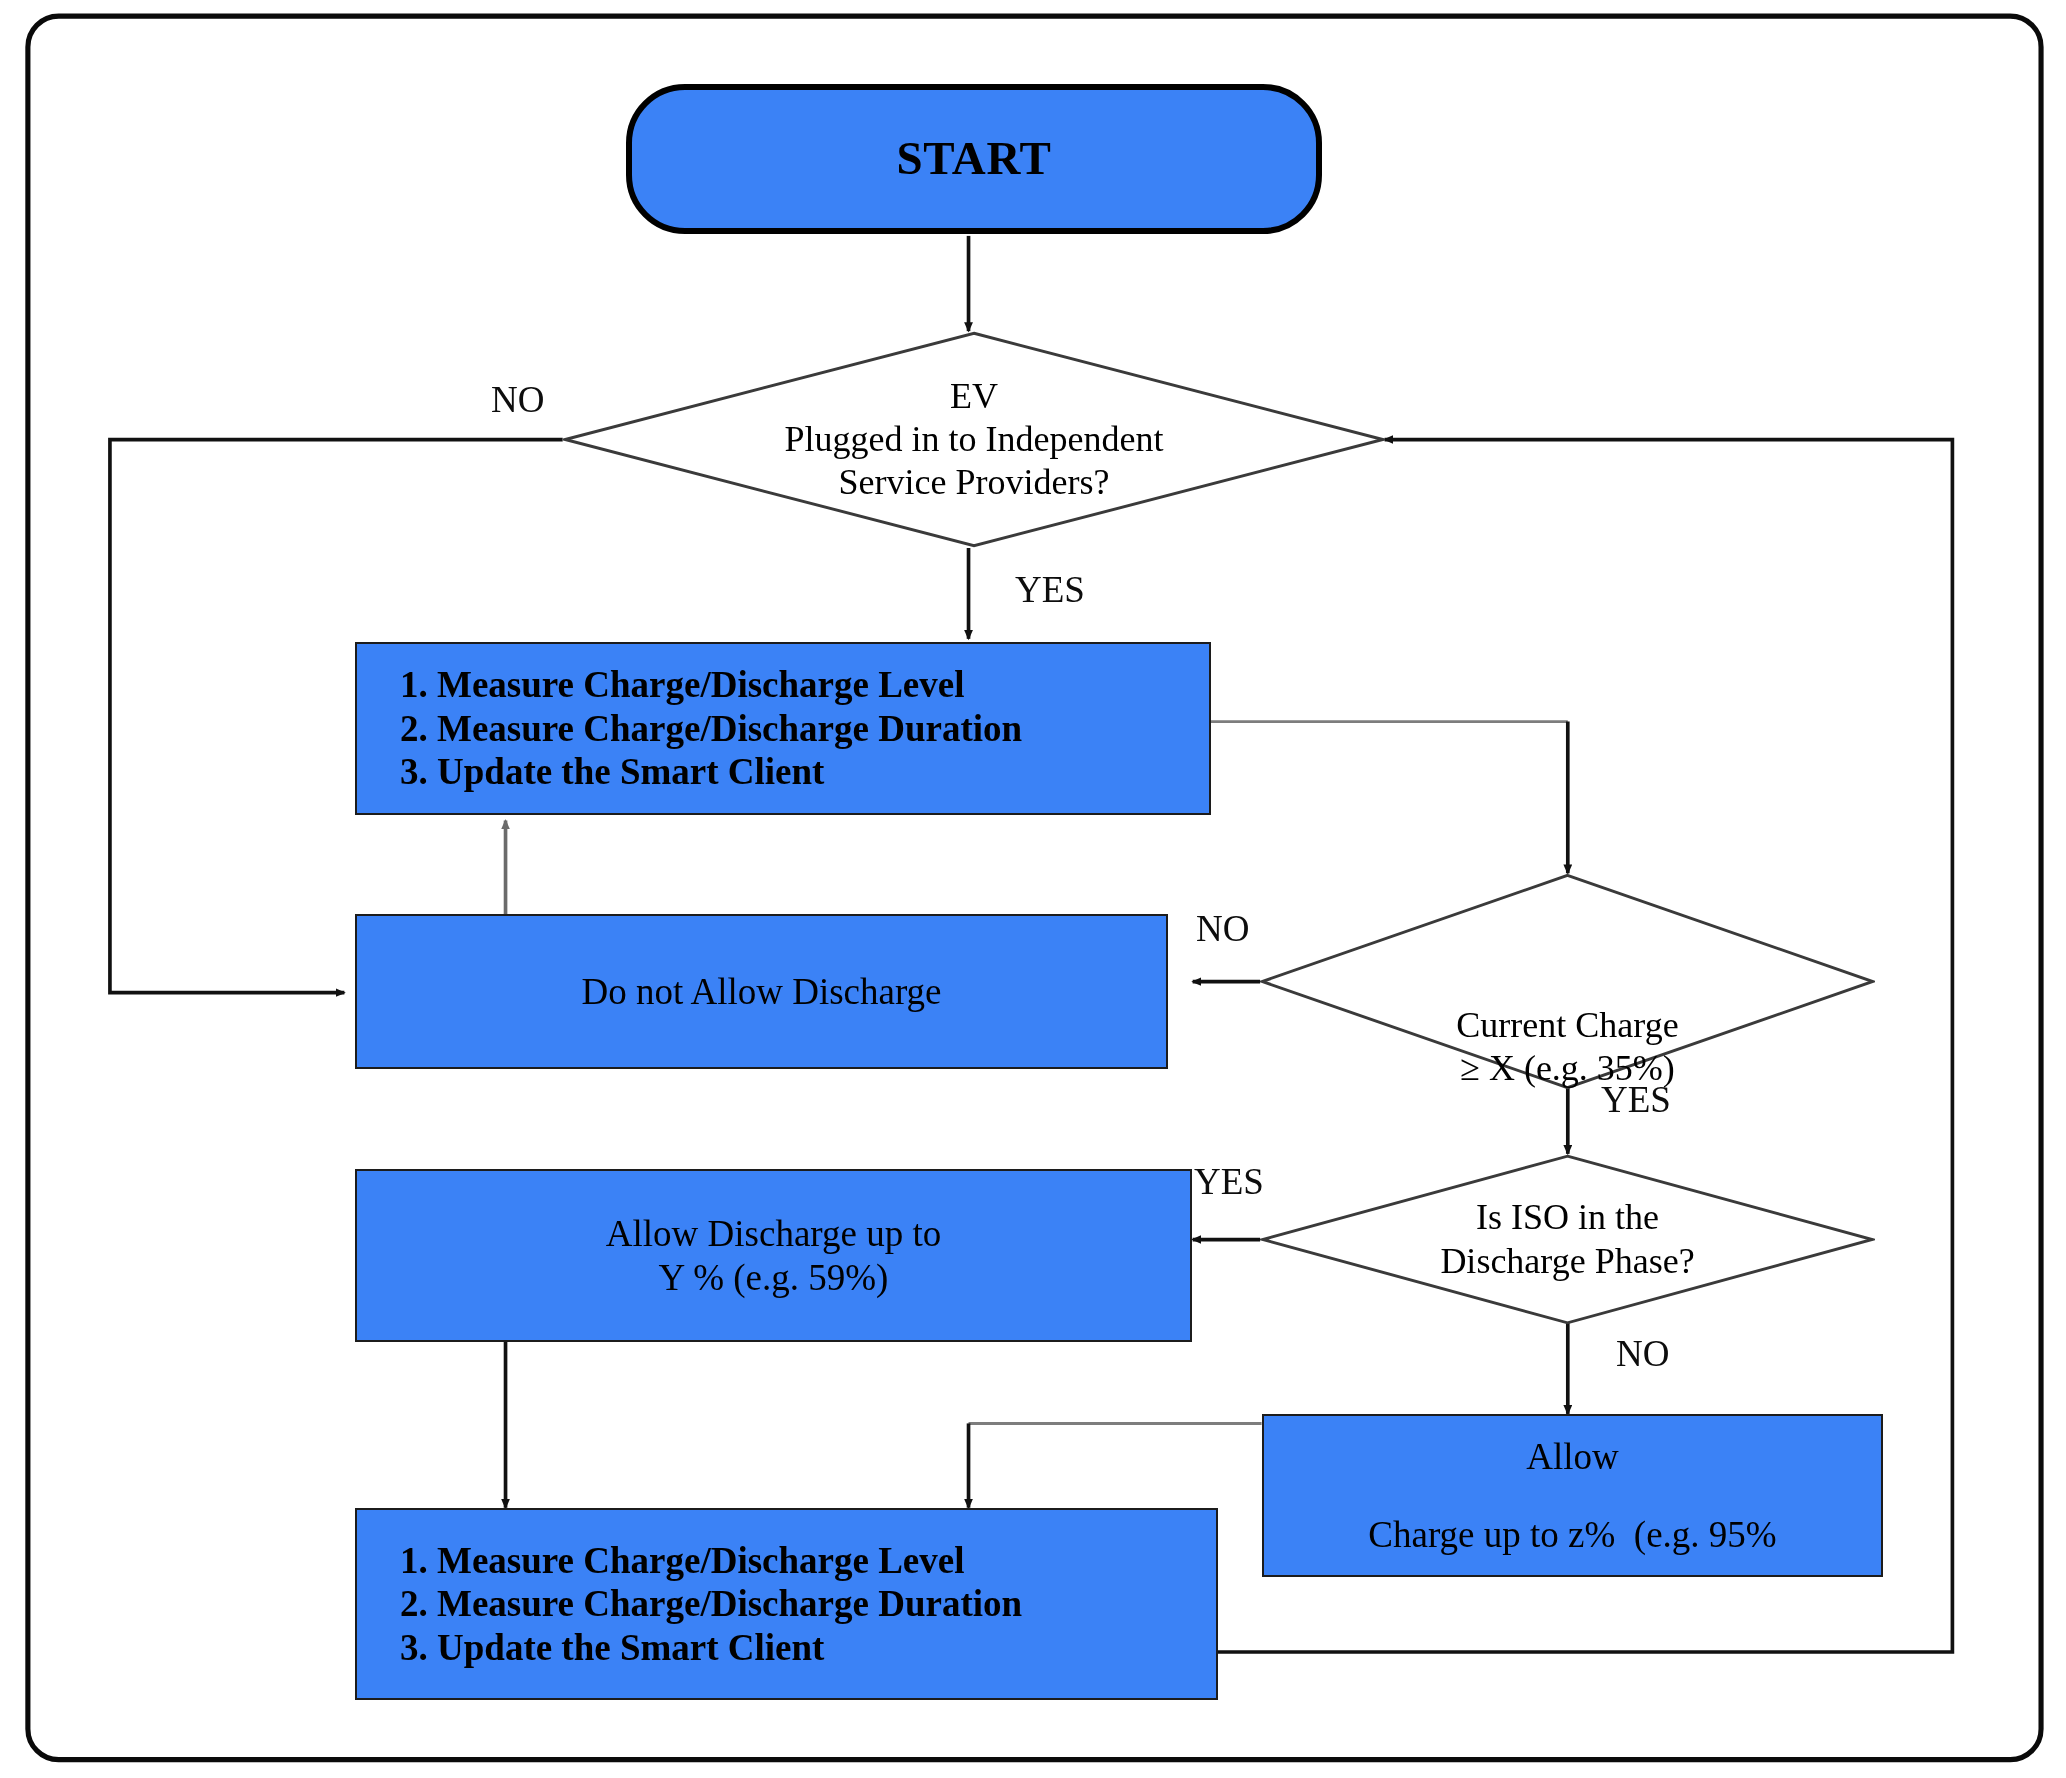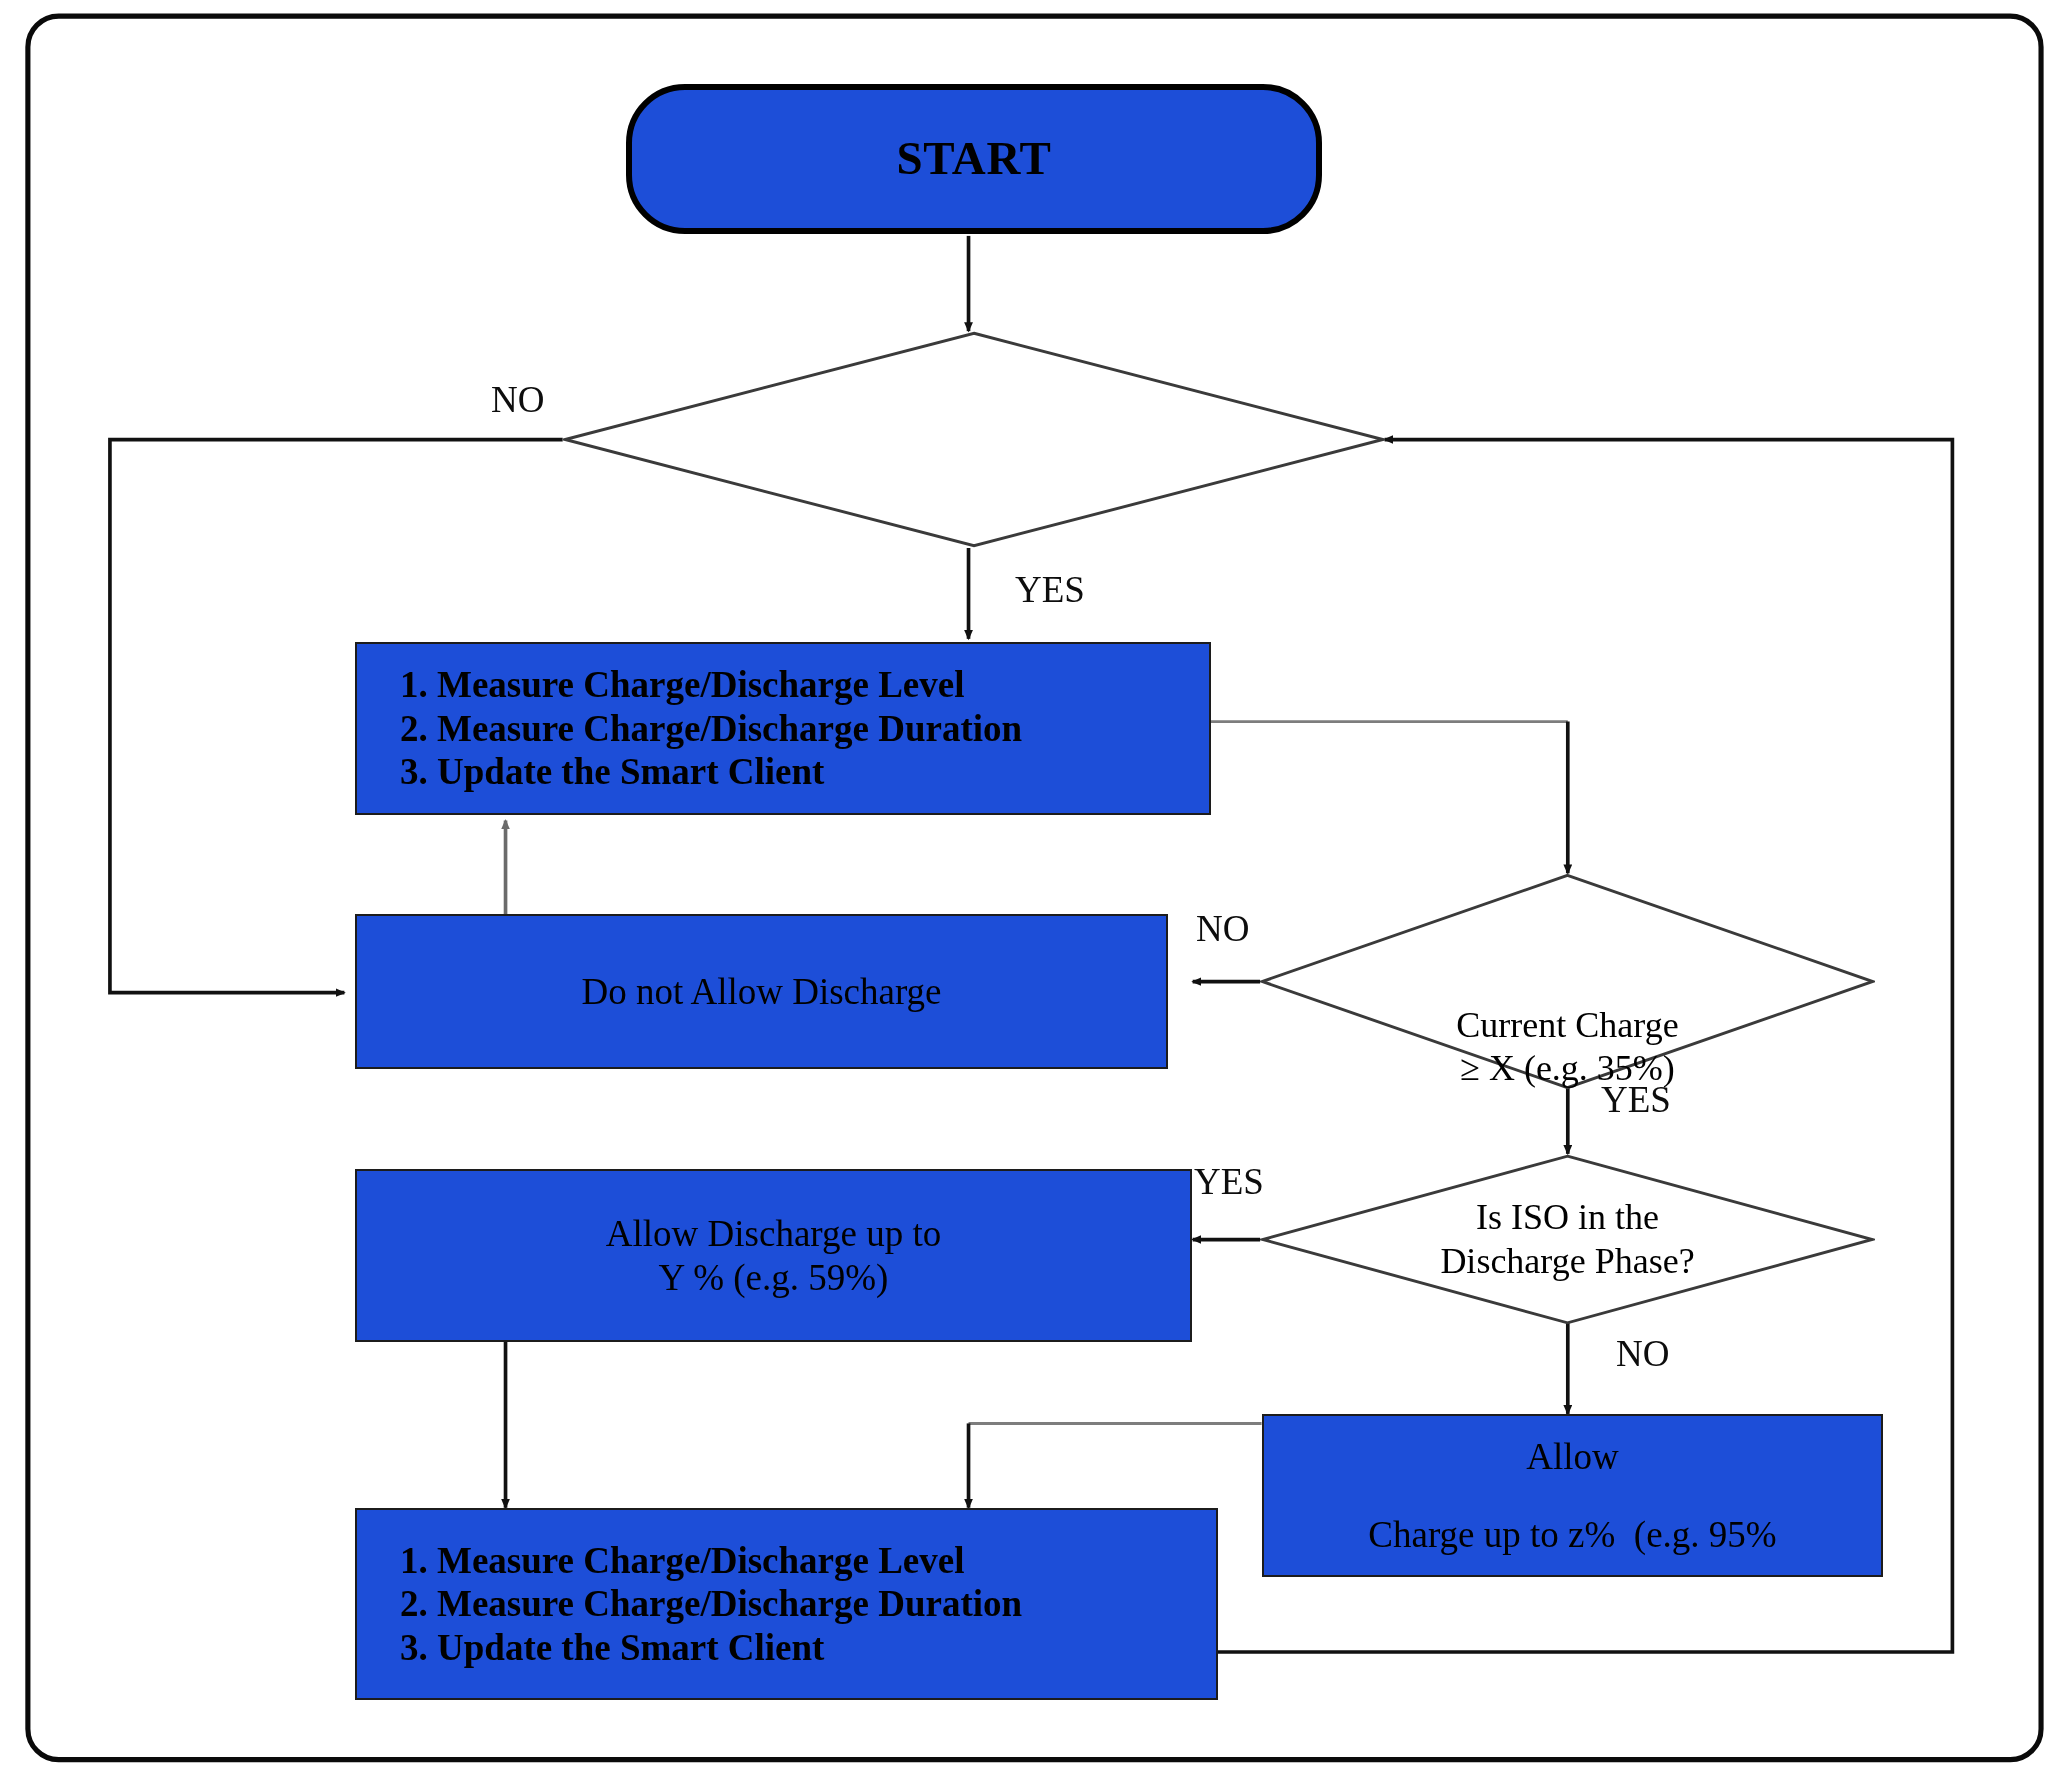--- a/index.html
+++ b/index.html
@@ -7,21 +7,21 @@
     position:relative;
     width:2066px;
     height:1778px;
     background:#ffffff;
     font-family:"Liberation Serif", serif;
     overflow:hidden;
   }
   #wires{position:absolute;left:0;top:0;width:2066px;height:1778px;}
 
   .node{position:absolute;box-sizing:border-box;display:flex;flex-direction:column;
-        align-items:center;justify-content:center;background:#1d4ed8;}
+        align-items:center;justify-content:center;background:#3b82f6;}
   .node .ln{white-space:pre;line-height:1.18;}
 
   
   .terminal{
     border:6.6px solid #000000;
     border-radius:59px;
     font-weight:bold;
     letter-spacing:0.7px;
   }
 
@@ -94,20 +94,25 @@
   </svg>
 
   <div class="node terminal" style="left:626px;top:84px;width:696px;height:150px;font-size:47px;">
     <span class="ln">START</span>
   </div>
 
   <div class="diamond" style="left:563px;top:331px;width:822px;height:217px;font-size:36px;">
     <svg width="822" height="217" viewBox="0 0 1122 296">
       <polygon points="561,3 1119,148 561,293 3,148" fill="#ffffff" stroke="#3a3a3a" stroke-width="4"></polygon>
     </svg>
+    <div class="dtxt">
+      <div class="ln">EV</div>
+      <div class="ln">Plugged in to Independent</div>
+      <div class="ln">Service Providers?</div>
+    </div>
   </div>
 
   <div class="node proc left-align" style="left:355px;top:642px;width:856px;height:173px;font-size:37px;">
     <span class="ln">1. Measure Charge/Discharge Level</span>
     <span class="ln">2. Measure Charge/Discharge Duration</span>
     <span class="ln">3. Update the Smart Client</span>
   </div>
 
   <div class="diamond" style="left:1260px;top:873px;width:615px;height:217px;font-size:36px;justify-content:flex-end;">
     <svg width="615" height="217" viewBox="0 0 840 296">

